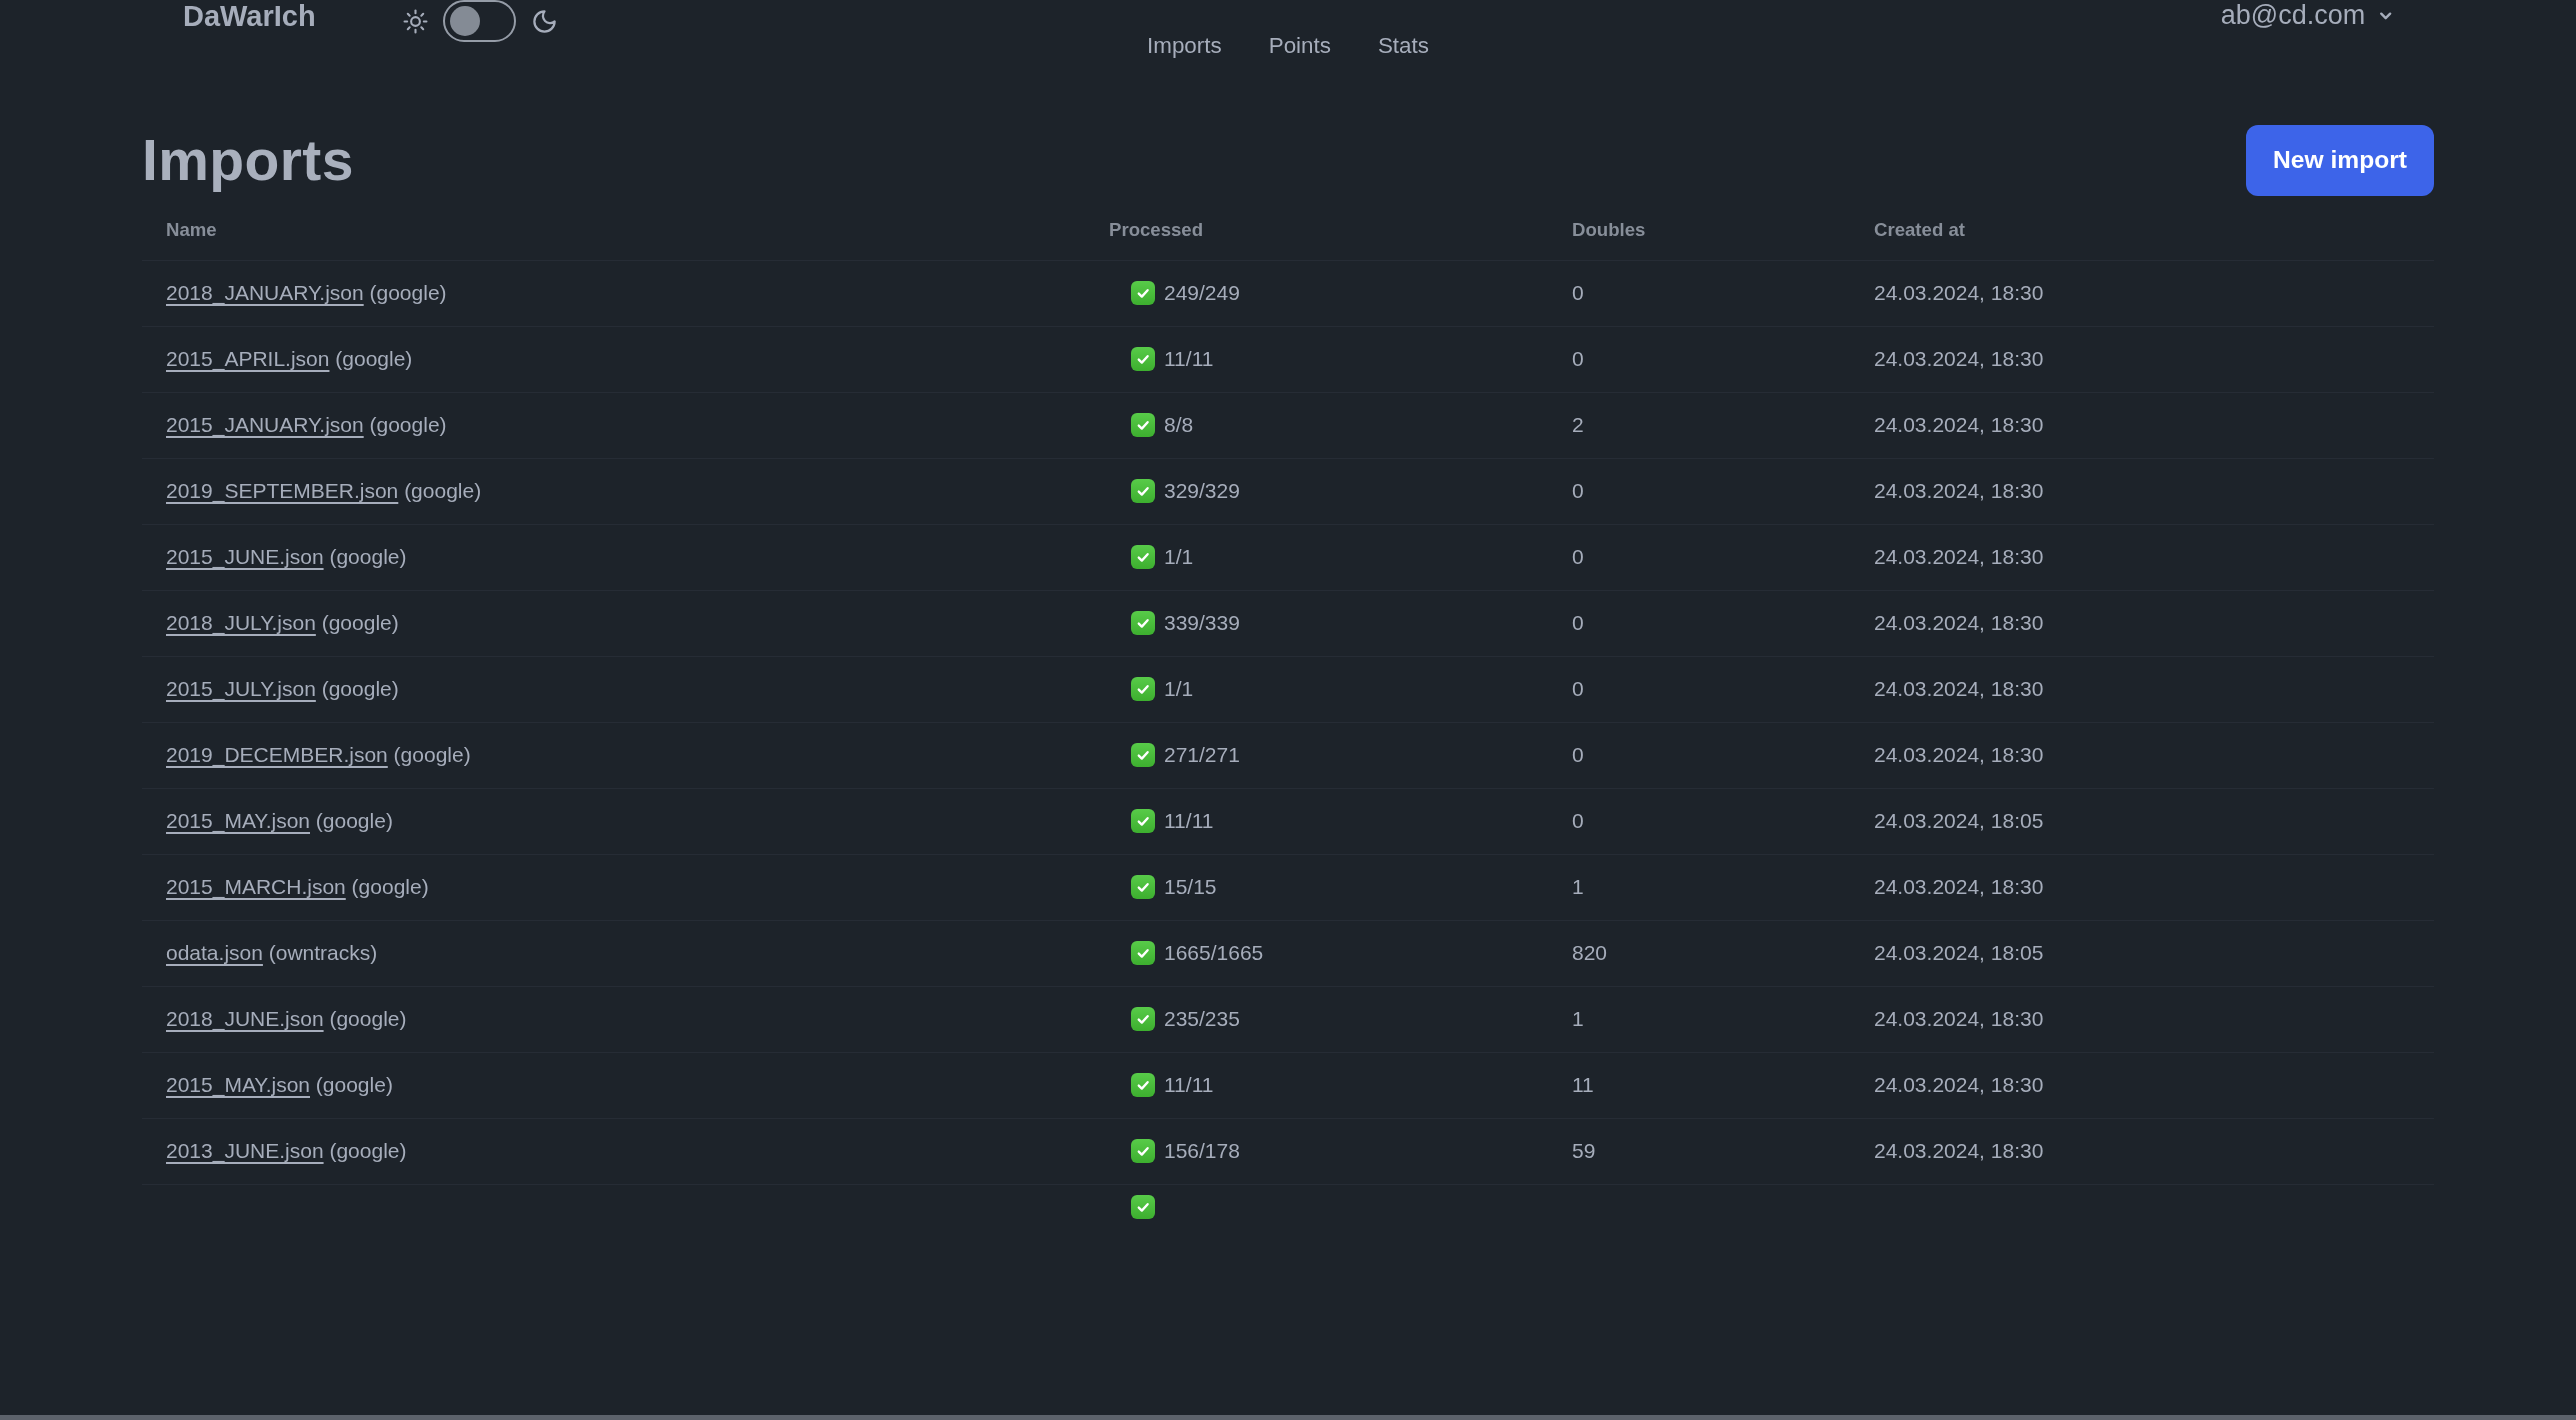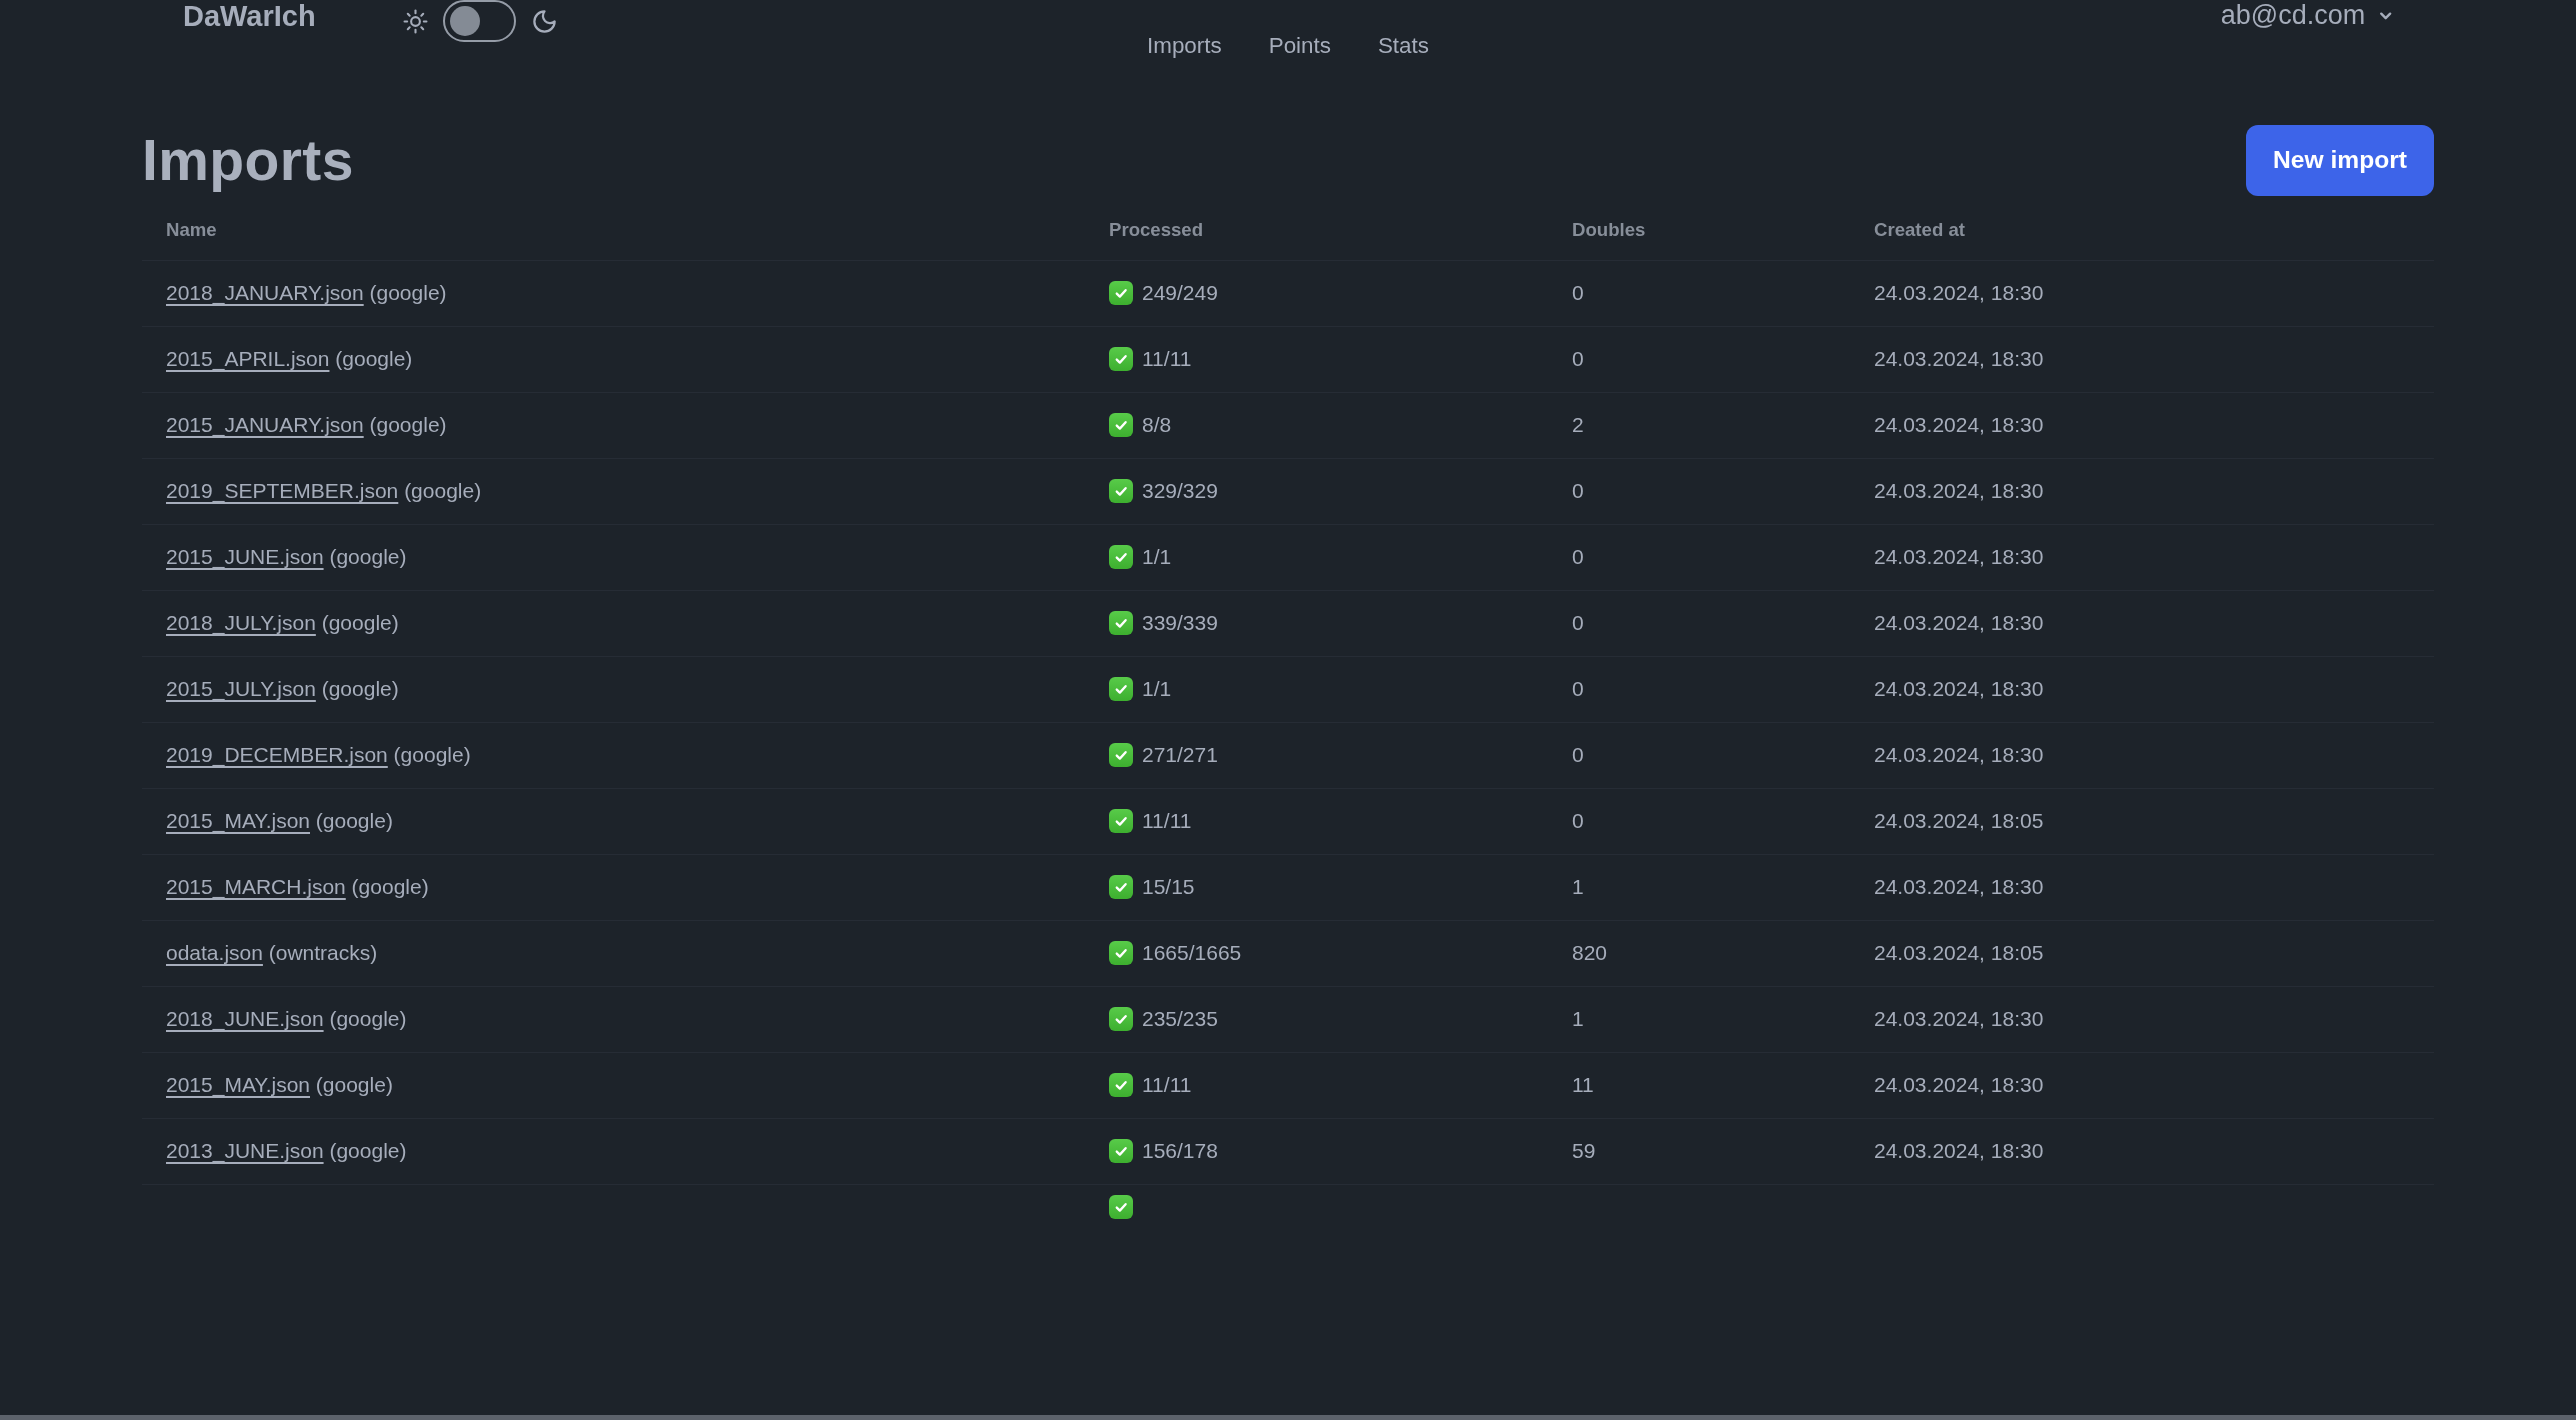--- a/index.html
+++ b/index.html
@@ -67,21 +67,21 @@
   th.first,td.first{padding-left:24px;}
   td{
     font-size:21px;height:66px;padding:0;color:var(--text);
     border-bottom:1.5px solid var(--divider);
   }
   .file-link{
     color:inherit;text-decoration:underline;
     text-decoration-thickness:1.5px;text-underline-offset:3.7px;cursor:pointer;
   }
   .src{color:inherit;}
-  .proc{display:flex;align-items:center;gap:9px;}
+  .proc{display:flex;align-items:center;gap:9px;margin-left:22px;}
   .check-icon{
     width:24px;height:24px;border-radius:6px;flex:0 0 auto;
     background:linear-gradient(180deg,var(--check-top),var(--check-bottom));
     display:inline-flex;align-items:center;justify-content:center;
   }
   .check-icon svg{display:block;}
   tr.partial td{border-bottom:none;vertical-align:top;}
   tr.partial .proc{margin-top:10.4px;}
 
   

